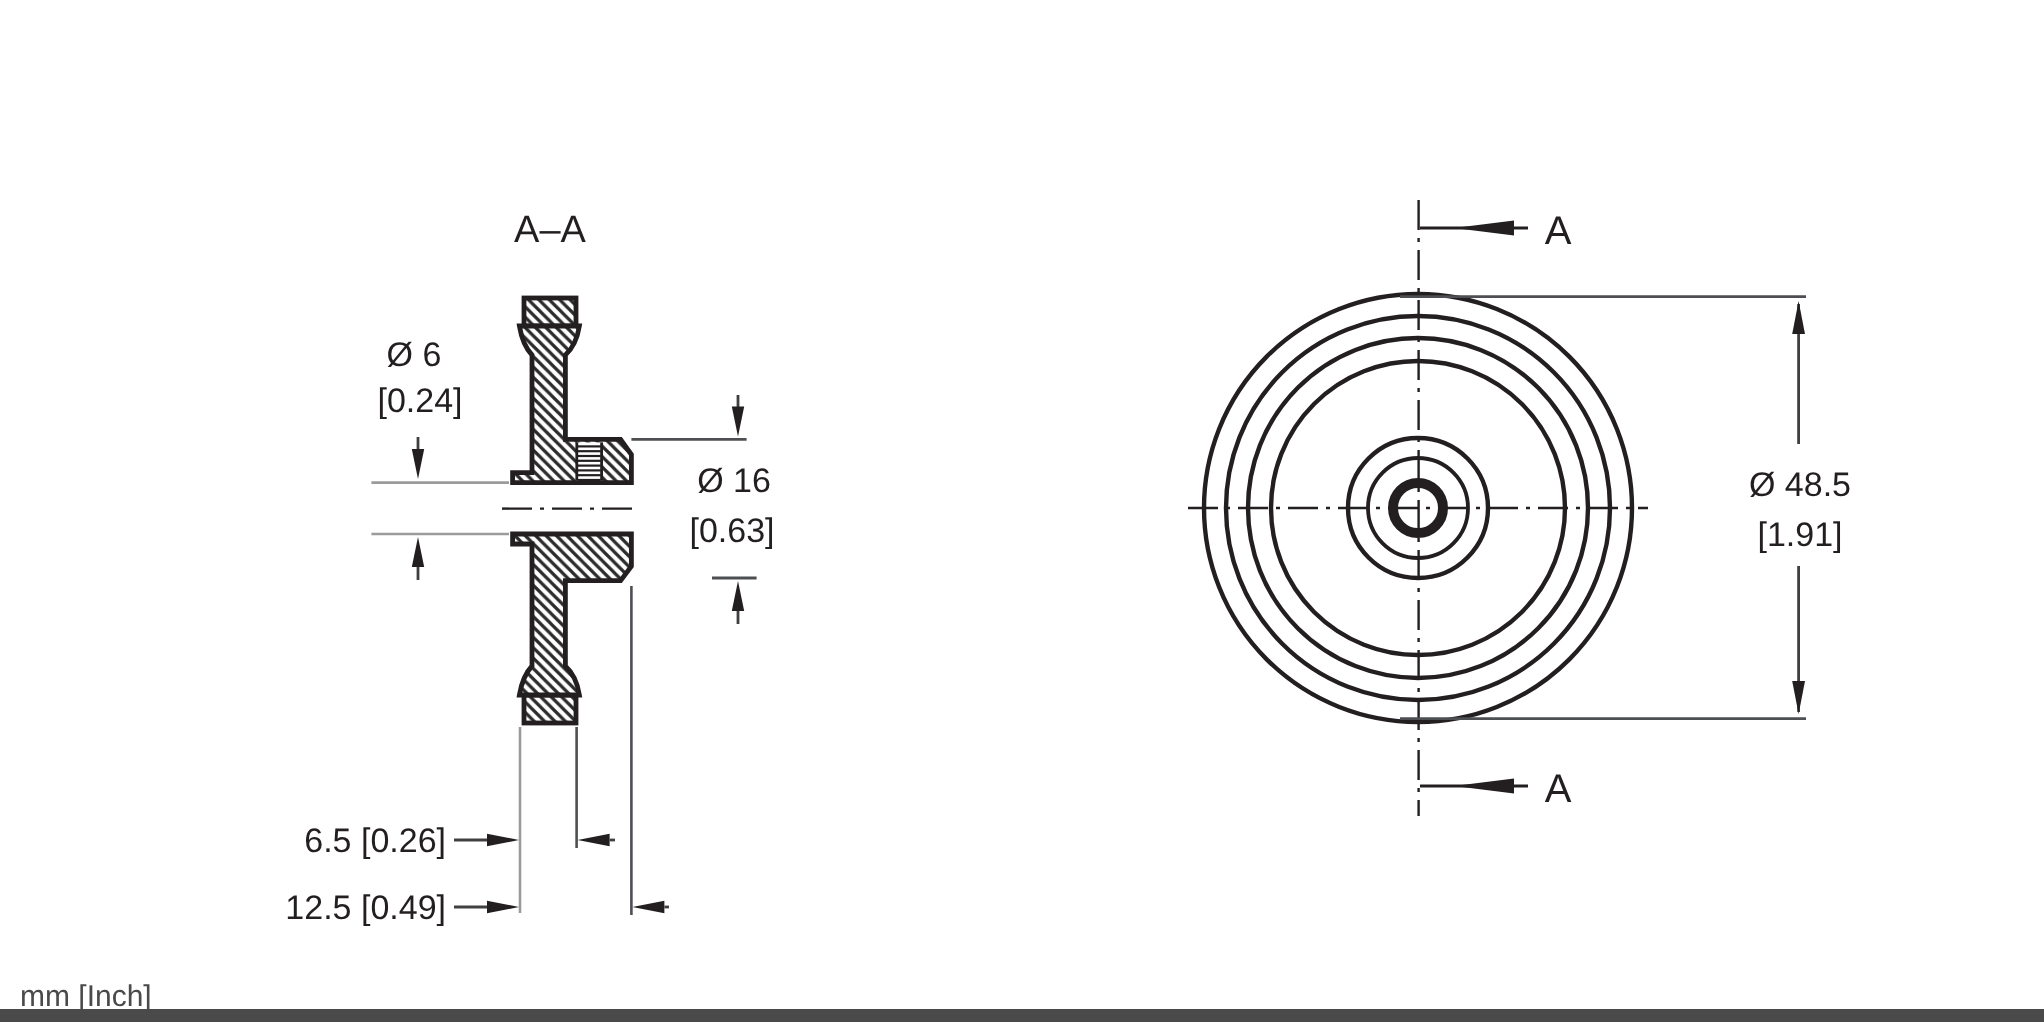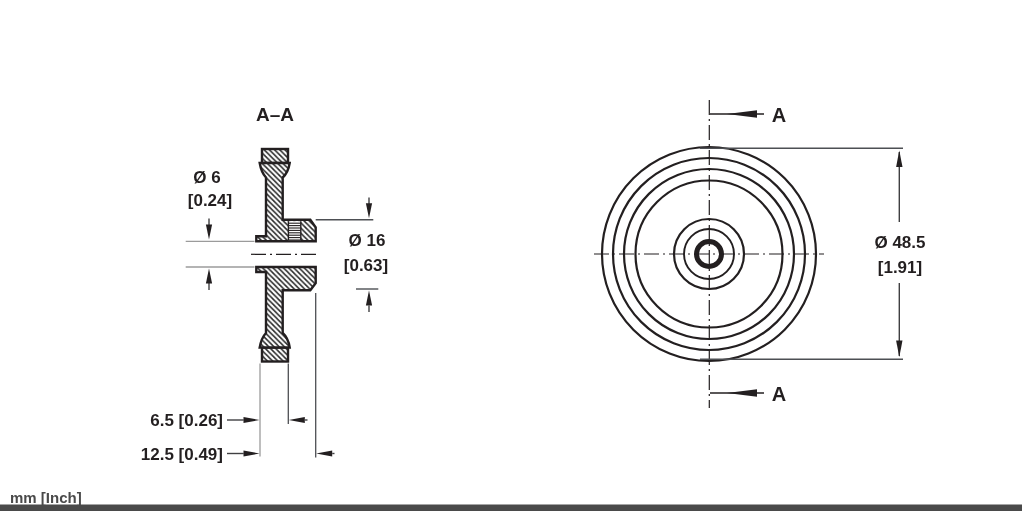--- a/index.html
+++ b/index.html
@@ -1,17 +1,17 @@
 <!DOCTYPE html>
 <html><head>
 <meta charset="utf-8">
 <style>
   html,body{margin:0;padding:0;background:#fff;}
   #stage{position:relative;width:1022px;height:511px;background:#ffffff;overflow:hidden;
-         font-family:"Liberation Sans", sans-serif;font-weight:bold;}
+         font-family:"Liberation Sans", sans-serif;}
   svg{position:absolute;left:0;top:0;}
   text{fill:#231f20;}
   .dimtxt{font-size:17px;}
   .cuttxt{font-size:20px;}
   .titletxt{font-size:19px;}
   .foottxt{font-size:15px;fill:#4a4a4a;}
 </style>
 </head>
 <body>
 

